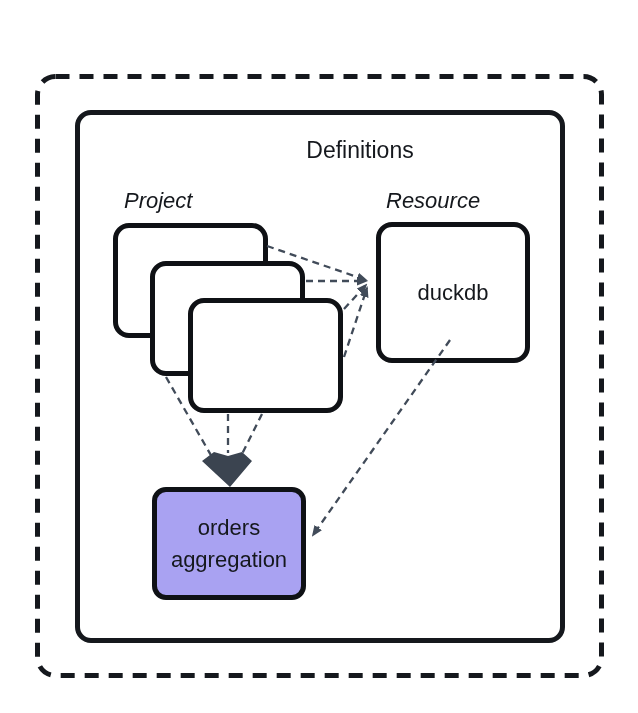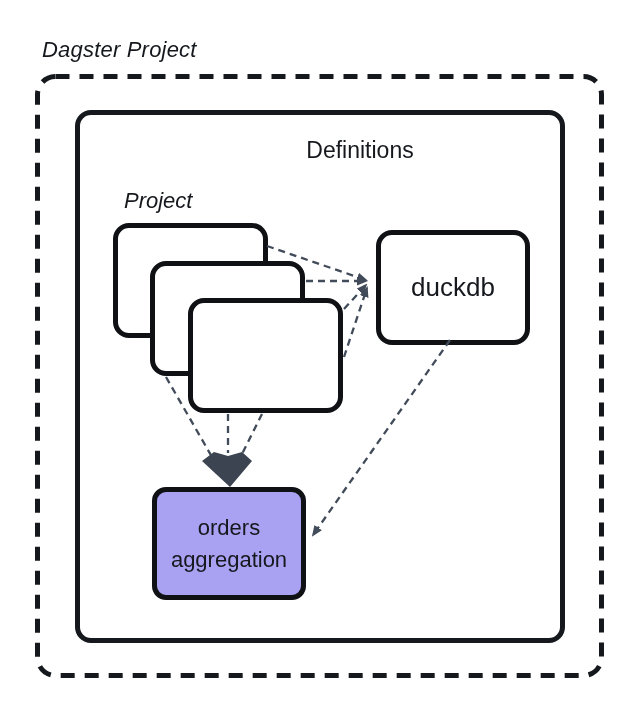--- a/index.html
+++ b/index.html
@@ -64,26 +64,25 @@
   }
   .asset-card { width: 155px; height: 115px; }
   .card-1 { left: 113px; top: 223px; }
   .card-2 { left: 150px; top: 261px; }
   .card-3 { left: 188px; top: 298px; }
 
   .duckdb-node {
     left: 376px;
     top: 222px;
     width: 154px;
-    height: 115px;
+    height: 141px;
     display: flex;
     align-items: center;
     justify-content: center;
-    font-size: 26px;
-    margin-top: 8px;
+    font-size: 22px;
   }
 
   .orders-node {
     left: 152px;
     top: 487px;
     width: 154px;
     height: 113px;
     border-radius: 14px;
     background: #a9a2f2;
     display: flex;
@@ -100,28 +99,28 @@
     left: 0;
     top: 0;
     pointer-events: none;
   }
 </style>
 </head>
 <body>
 
 <div class="canvas">
 
-  <div class="abs diagram-title">Dagster Project</div>
 
   <div class="abs definitions-box"></div>
 
   <div class="abs definitions-label">Definitions</div>
 
   <div class="abs group-label assets-label">Project</div>
 
+  <div class="abs group-label resource-label">Resource</div>
 
   <div class="abs node asset-card card-1"></div>
   <div class="abs node asset-card card-2"></div>
   <div class="abs node asset-card card-3"></div>
 
   <div class="abs node duckdb-node">
     <span>duckdb</span>
   </div>
 
   <div class="abs node orders-node">

